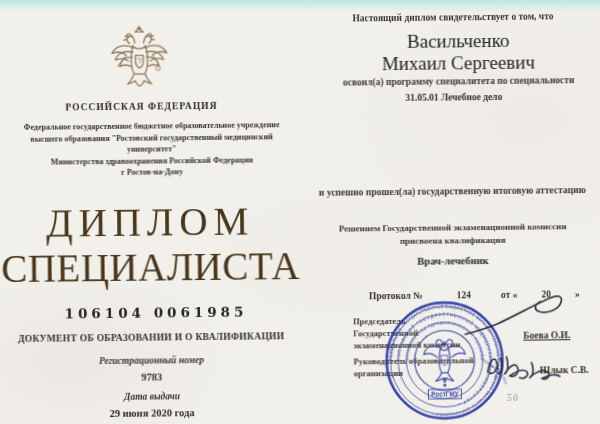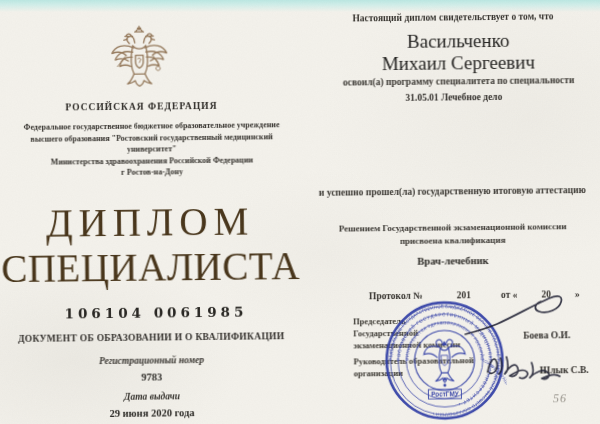--- a/index.html
+++ b/index.html
@@ -54,25 +54,25 @@
   .p-num{margin-left:14px;}
   .p-from{margin-left:10px;text-align:right;}
   .p-day{margin:8px 4px;}
   .p-month{margin-left:28px;text-decoration:underline;}
   .p-year{margin-left:21px;}
   .p-suf{margin-left:8px;}
   .role{left:352px;width:150px;font-size:8.5px;font-weight:bold;line-height:12px;color:#38352f;text-align:left;}
   .role1{top:316px;}
   .role2{top:356px;}
   .sig-name{left:522px;width:75px;font-size:9.5px;font-weight:bold;color:#2f2c28;text-align:left;}
-  .name1{top:333px;}
+  .name1{top:333px;text-decoration:underline;}
   .name2{top:368px;margin-left:16px;}
   .stamp{left:381px;top:300px;width:124px;height:124px;filter:blur(0.35px);opacity:0.93;}
   .sigs{left:450px;top:290px;width:145px;height:105px;}
-  .pencil{left:505px;top:394px;width:60px;font-size:12px;color:#9a968e;font-style:italic;letter-spacing:1px;text-align:right;}
+  .pencil{left:505px;top:394px;width:60px;font-size:10px;color:#9a968e;font-style:italic;letter-spacing:1px;}
   .noise{position:absolute;inset:0;pointer-events:none;}
 </style>
 </head>
 <body>
 
 <div class="page">
   <div class="scan-strip"></div>
 
   <div class="content">
 
@@ -129,21 +129,21 @@
     <div class="abs ctr surname">Васильченко</div>
     <div class="abs ctr given">Михаил Сергеевич</div>
     <div class="abs ctr program">освоил(а) программу специалитета по специальности</div>
     <div class="abs ctr spec">31.05.01 Лечебное дело</div>
     <div class="abs ctr attest">и успешно прошел(ла) государственную итоговую аттестацию</div>
     <div class="abs ctr dec1">Решением Государственной экзаменационной комиссии</div>
     <div class="abs ctr dec2">присвоена квалификация</div>
     <div class="abs ctr qual">Врач-лечебник</div>
 
     <div class="abs protocol">
-      <span>Протокол №</span><span class="p-num">201</span><span class="p-from">от «</span><span class="p-day">20</span><span>»</span><span class="p-month">июня</span><span class="p-year">2020</span><span class="p-suf">г.</span>
+      <span>Протокол №</span><span class="p-num">124</span><span class="p-from">от «</span><span class="p-day">20</span><span>»</span><span class="p-month">июня</span><span class="p-year">2020</span><span class="p-suf">г.</span>
     </div>
 
     <div class="abs role role1">
       <div>Председатель</div>
       <div>Государственной</div>
       <div>экзаменационной комиссии</div>
     </div>
     <div class="abs sig-name name1">Боева О.И.</div>
 
     <div class="abs role role2">

